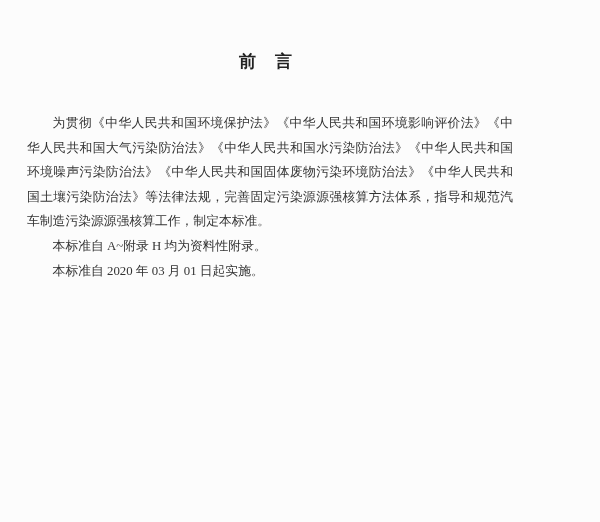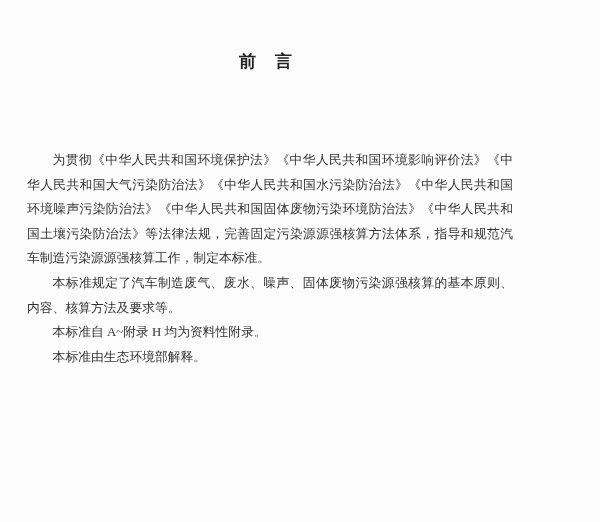--- a/index.html
+++ b/index.html
@@ -23,37 +23,36 @@
     margin: 0;
     text-align: center;
     font-size: 17px;
     font-weight: 700;
     letter-spacing: 1px;
     color: #222222;
     position: relative;
     left: -4px;
   }
   .doc-body {
-    margin-top: 75px;
+    margin-top: 38px;
   }
   .para {
     margin: 0;
     font-size: 12.8px;
     line-height: 24.6px;
     color: #333333;
     text-align: justify;
     text-indent: 25.6px;
     word-break: break-all;
   }
 </style>
 </head>
 <body>
 
 <div class="page">
   <h1 class="doc-title">前　言</h1>
 
   <div class="doc-body">
     <p class="para">为贯彻《中华人民共和国环境保护法》《中华人民共和国环境影响评价法》《中华人民共和国大气污染防治法》《中华人民共和国水污染防治法》《中华人民共和国环境噪声污染防治法》《中华人民共和国固体废物污染环境防治法》《中华人民共和国土壤污染防治法》等法律法规，完善固定污染源源强核算方法体系，指导和规范汽车制造污染源源强核算工作，制定本标准。</p>
-    <p class="para">本标准规定了汽车制造废气、废水、噪声、固体废物污染源强核算的基本原则、内容、核算方法及要求等。</p>
     <p class="para">本标准自 A~附录 H 均为资料性附录。</p>
-    <p class="para">本标准由生态环境部解释。</p>
+    <p class="para">本标准自 2020 年 03 月 01 日起实施。</p>
   </div>
 </div>
 
 </body></html>

